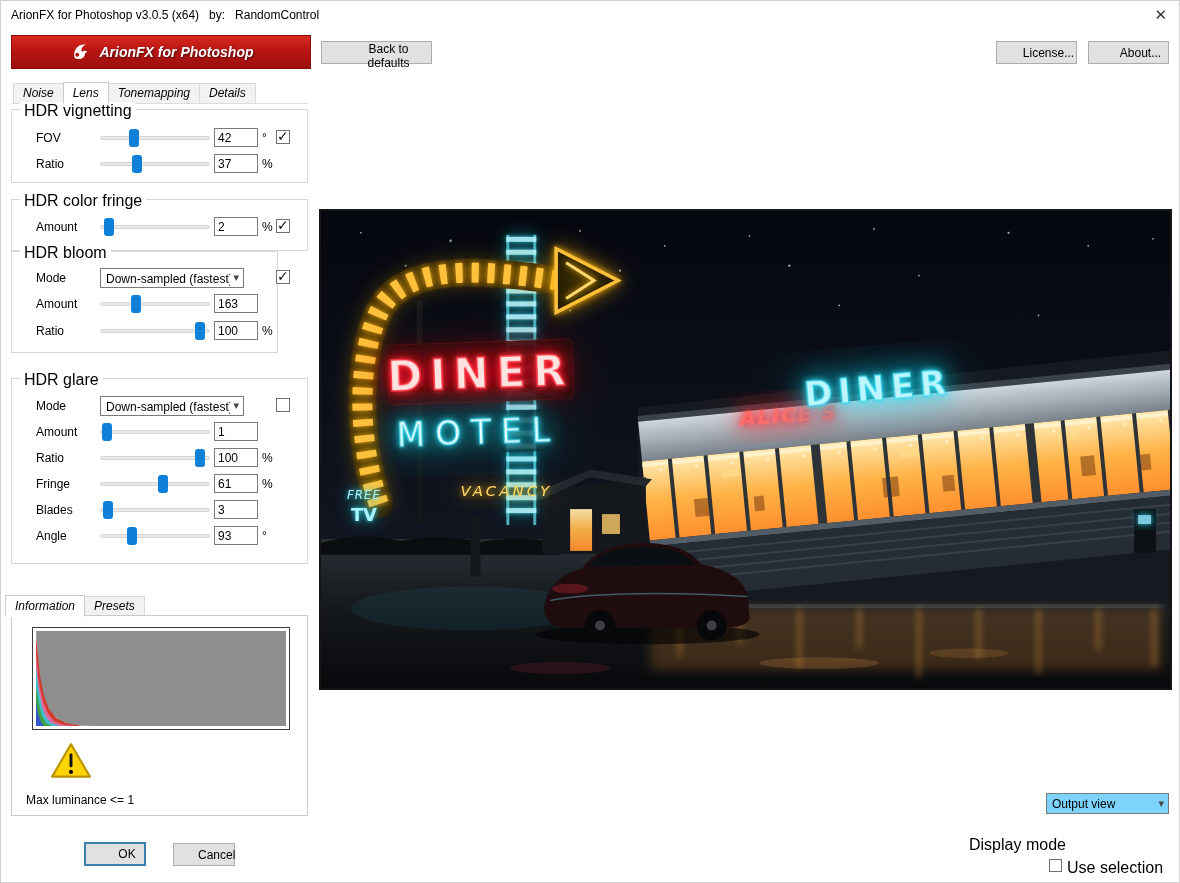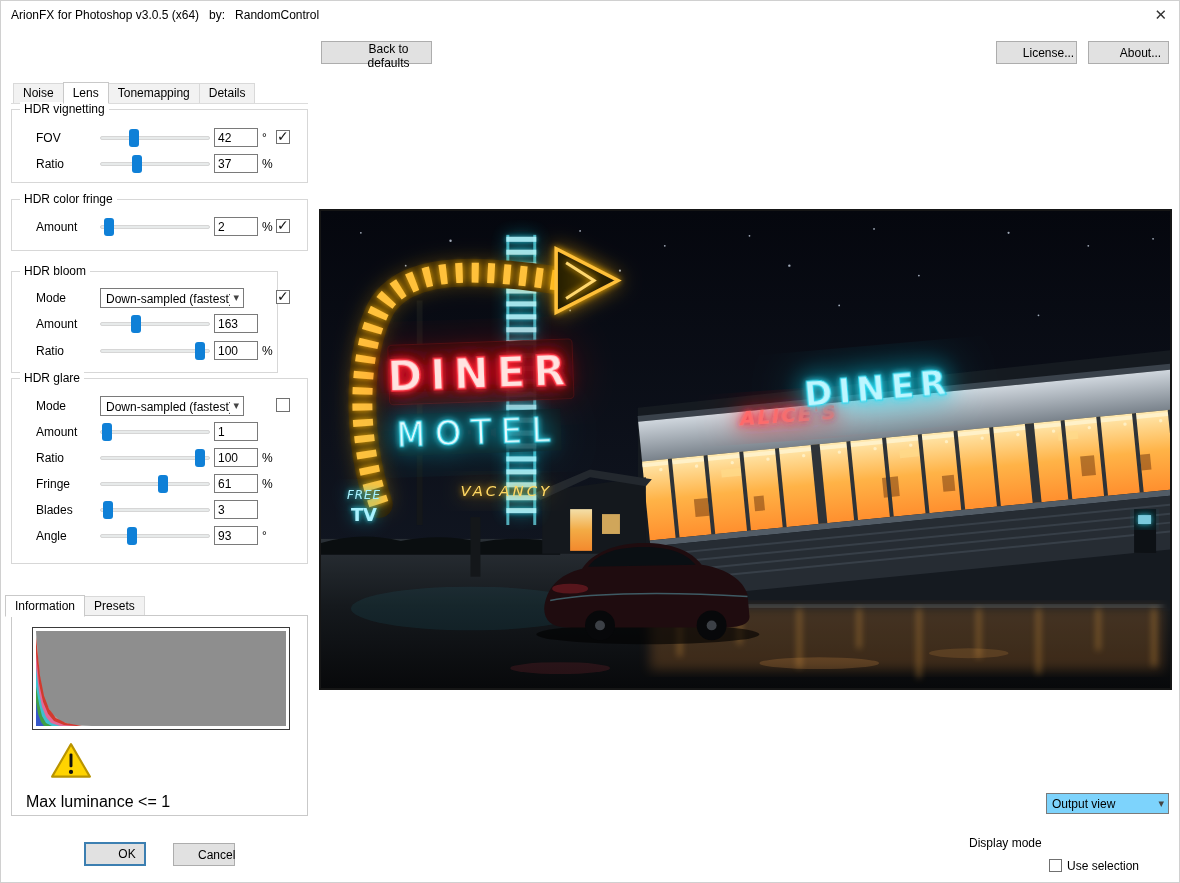--- a/index.html
+++ b/index.html
@@ -9,67 +9,74 @@
   .titlebar{position:absolute;left:0;top:0;width:100%;height:28px;background:#fff;}
   .title{position:absolute;left:10px;top:7px;font-size:12px;color:#000;white-space:pre;}
   .close{position:absolute;right:12px;top:5px;font-size:15px;color:#333;cursor:pointer;}
   
   .banner{position:absolute;left:10px;top:34px;width:300px;height:34px;background:linear-gradient(180deg,#d92a1f 0%,#b81512 45%,#9c0f0f 100%);border:1px solid #8a0d0d;display:flex;align-items:center;justify-content:center;gap:9px;}
   .banner .blabel{color:#fff;font-size:14px;font-weight:bold;font-style:italic;text-shadow:1px 1px 2px rgba(0,0,0,.55);}
   
   .btn{position:absolute;height:23px;background:#e1e1e1;border:1px solid #adadad;font-size:12px;color:#000;text-align:center;cursor:pointer;padding-left:24px;}
   .btn.default{border:2px solid #3c7fb1;}
   
-  .tabstrip{position:absolute;display:flex;align-items:flex-end;}
+  .tabstrip{position:absolute;display:flex;align-items:flex-end;font-style:italic;}
   .tab{display:inline-block;height:20px;line-height:19px;padding:0 9px;border:1px solid #d9d9d9;border-bottom:none;background:#f2f2f2;font-size:12px;cursor:pointer;margin-right:-1px;position:relative;}
   .tab.sel{background:#fff;height:22px;line-height:21px;z-index:3;border:1px solid #c9c9c9;border-bottom:1px solid #fff;margin-bottom:-1px;}
   .strip-line{position:absolute;background:#dcdcdc;height:1px;}
   
   .group{position:absolute;border:1px solid #d7d7d7;background:#fff;}
-  .gtitle{position:absolute;top:-8px;left:8px;background:#fff;padding:0 4px;font-size:12px;color:#000;}
+  .gtitle{position:absolute;top:-8px;left:8px;background:#fff;padding:0 4px;font-size:16px;color:#000;}
   .row{position:absolute;left:0;width:100%;height:20px;}
   .rlabel{position:absolute;left:24px;top:3px;font-size:12px;color:#000;}
   .slider{position:absolute;left:88px;top:0;width:110px;height:20px;cursor:pointer;}
   .track{position:absolute;left:0;right:0;top:8px;height:4px;background:#e7eaea;border:1px solid #d6d6d6;border-radius:2px;}
   .thumb{position:absolute;top:1px;width:10px;height:18px;background:#0f80d7;border-radius:3px;}
   .vbox{position:absolute;left:202px;top:0;width:44px;height:19px;border:1px solid #7a7a7a;background:#fff;font-size:12px;padding:0 3px;color:#000;}
   .unit{position:absolute;left:250px;top:3px;font-size:12px;color:#000;}
   .cb{position:absolute;left:264px;top:2px;width:14px;height:14px;border:1px solid #707070;background:#fff;cursor:pointer;}
   .cb .mark{position:absolute;left:0px;top:-3px;font-size:14px;font-weight:bold;color:#111;}
   .combo{position:absolute;left:88px;top:0;width:144px;height:20px;border:1px solid #7a7a7a;background:#fff;font-size:12px;cursor:pointer;}
   .combo .ctext{position:absolute;left:5px;top:3px;white-space:nowrap;overflow:hidden;max-width:124px;}
   .combo .carrow{position:absolute;right:4px;top:2px;font-size:11px;color:#444;}
   
   .page{position:absolute;left:10px;top:614px;width:297px;height:201px;border:1px solid #c9c9c9;background:#fff;}
   .hist{position:absolute;left:20px;top:11px;width:258px;height:103px;border:1px solid #3a3a3a;background:#fff;padding:3px;}
   .hist svg{display:block;width:100%;height:100%;}
   .warnicon{position:absolute;left:38px;top:126px;width:42px;height:38px;}
-  .warnlabel{position:absolute;left:14px;top:177px;font-size:16px;color:#000;}
+  .warnlabel{position:absolute;left:14px;top:177px;font-size:12px;color:#000;}
   .infolines{position:absolute;left:134px;top:128px;font-size:12px;line-height:17px;color:#000;}
   
   .preview{position:absolute;left:318px;top:208px;width:853px;height:481px;border:2px solid #161616;background:#05070c;}
   .preview svg{display:block;width:100%;height:100%;}
   
-  .dm-label{position:absolute;left:968px;top:835px;font-size:12px;color:#000;}
+  .dm-label{position:absolute;left:968px;top:835px;font-size:16px;color:#000;}
   .dcombo{position:absolute;left:1045px;top:792px;width:123px;height:21px;border:1px solid #7a7a7a;background:#7dd3fc;font-size:12px;cursor:pointer;}
   .dcombo .ctext{position:absolute;left:5px;top:3px;}
   .dcombo .carrow{position:absolute;right:4px;top:3px;font-size:11px;color:#444;}
   .usesel{position:absolute;left:1048px;top:858px;width:13px;height:13px;border:1px solid #707070;background:#fff;cursor:pointer;}
-  .usesel-label{position:absolute;left:1066px;top:858px;font-size:12px;color:#000;}
+  .usesel-label{position:absolute;left:1066px;top:858px;font-size:16px;color:#000;}
 </style>
 </head>
 <body>
 
 <div class="window">
 
   <div class="titlebar">
     <span class="title">ArionFX for Photoshop v3.0.5 (x64)   by:   RandomControl</span>
     <span class="close">✕</span>
   </div>
 
+  <div class="banner">
+    <svg width="22" height="22" viewBox="0 0 24 24">
+      <path d="M6,18 C4,10 10,3 18,4 C14,6 13,9 14,12 C16,10 19,10 20,12 C18,12 17,14 17,16 C15,20 9,21 6,18 Z" fill="#ffffff"></path>
+      <circle cx="9" cy="15" r="2.2" fill="#b81512"></circle>
+    </svg>
+    <span class="blabel">ArionFX for Photoshop</span>
+  </div>
 
   <button class="btn" style="left:320px;top:40px;width:111px;">Back to defaults</button>
   <button class="btn" style="left:995px;top:40px;width:81px;">License...</button>
   <button class="btn" style="left:1087px;top:40px;width:81px;">About...</button>
 
   <div class="tabstrip" style="left:12px;top:81px;">
     <span class="tab">Noise</span>
     <span class="tab sel">Lens</span>
     <span class="tab">Tonemapping</span>
     <span class="tab">Details</span>
@@ -110,21 +117,21 @@
         <div class="thumb" style="left:calc(8% - 5px);"></div>
       </div>
       <input class="vbox" value="2" style="">
       <span class="unit">%</span>
       <span class="cb">
           <span class="mark">✓</span>
         </span>
     </div>
   </div>
 
-  <div class="group" style="left:10px;top:270px;width:267px;height:102px;">
+  <div class="group" style="left:10px;top:250px;width:267px;height:102px;">
     <span class="gtitle">HDR bloom</span>
     <div class="row" style="top:16px;">
       <span class="rlabel">Mode</span>
       <div class="combo">
         <span class="ctext">Down-sampled (fastest)</span>
         <span class="carrow">▾</span>
       </div>
       <span class="cb">
           <span class="mark">✓</span>
         </span>

